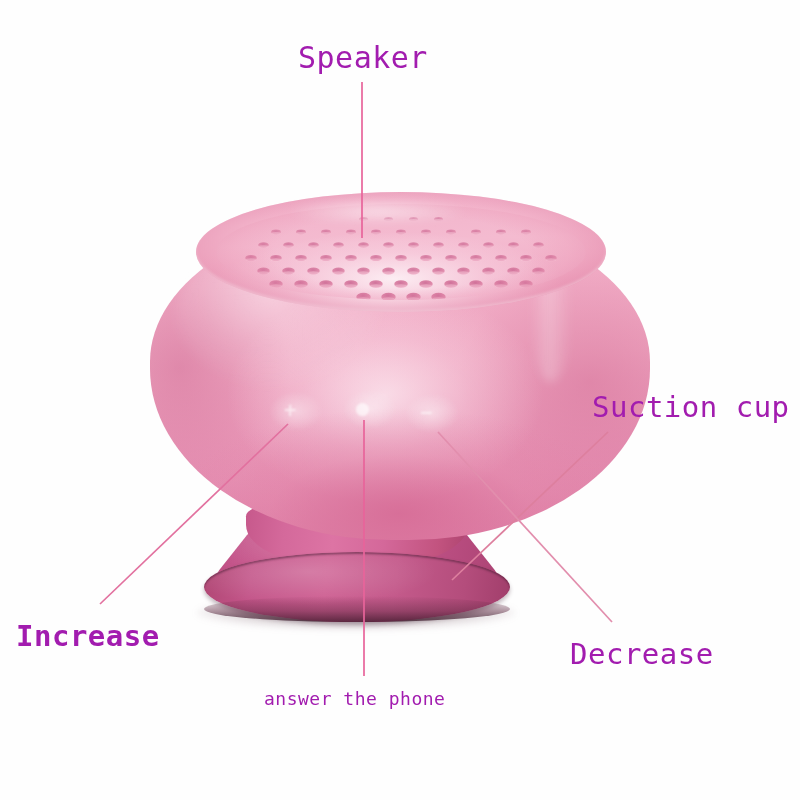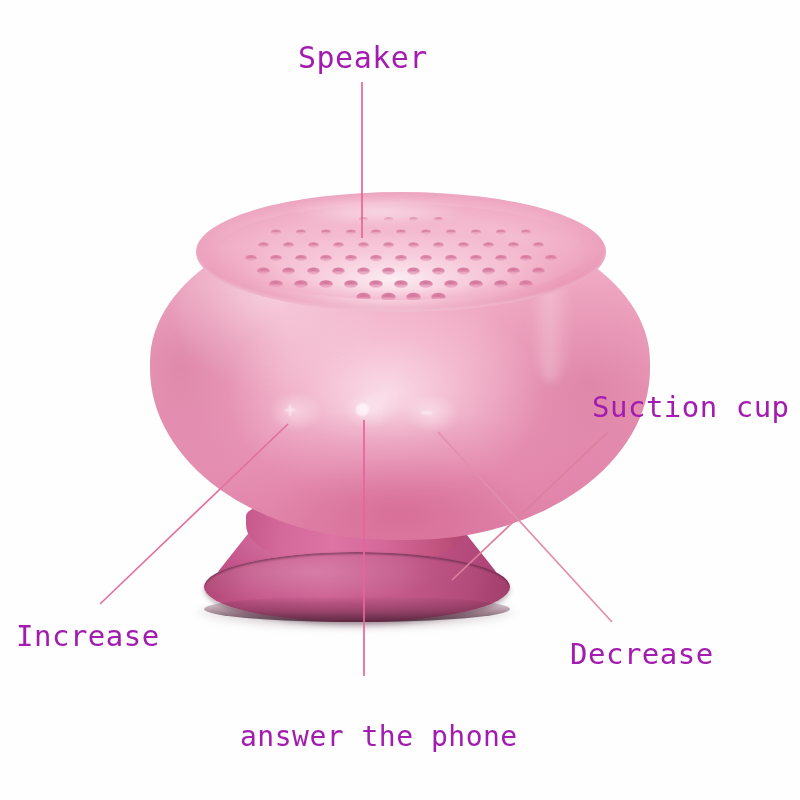--- a/index.html
+++ b/index.html
@@ -20,23 +20,23 @@
   .label {
     position: absolute;
     color: #a21caf;
     white-space: nowrap;
     font-family: "DejaVu Sans Mono", "Liberation Mono", monospace;
     letter-spacing: 0.5px;
     -webkit-font-smoothing: antialiased;
   }
   #label-speaker      { left: 298px; top: 40px;  font-size: 30px; }
   #label-suction-cup  { left: 592px; top: 390px; font-size: 29px; }
-  #label-increase     { left: 16px;  top: 619px; font-size: 29px; }
+  #label-increase     { left: 16px;  top: 619px; font-size: 29px; font-weight: bold; }
   #label-decrease     { left: 570px; top: 637px; font-size: 29px; }
-  #label-answer-phone { left: 240px; top: 688px; font-size: 28px; margin-top: 32px; }
+  #label-answer-phone { left: 264px; top: 688px; font-size: 18px; }
 
   
   #leaders {
     position: absolute;
     left: 0; top: 0;
     width: 800px; height: 800px;
     pointer-events: none;
   }
 
   

